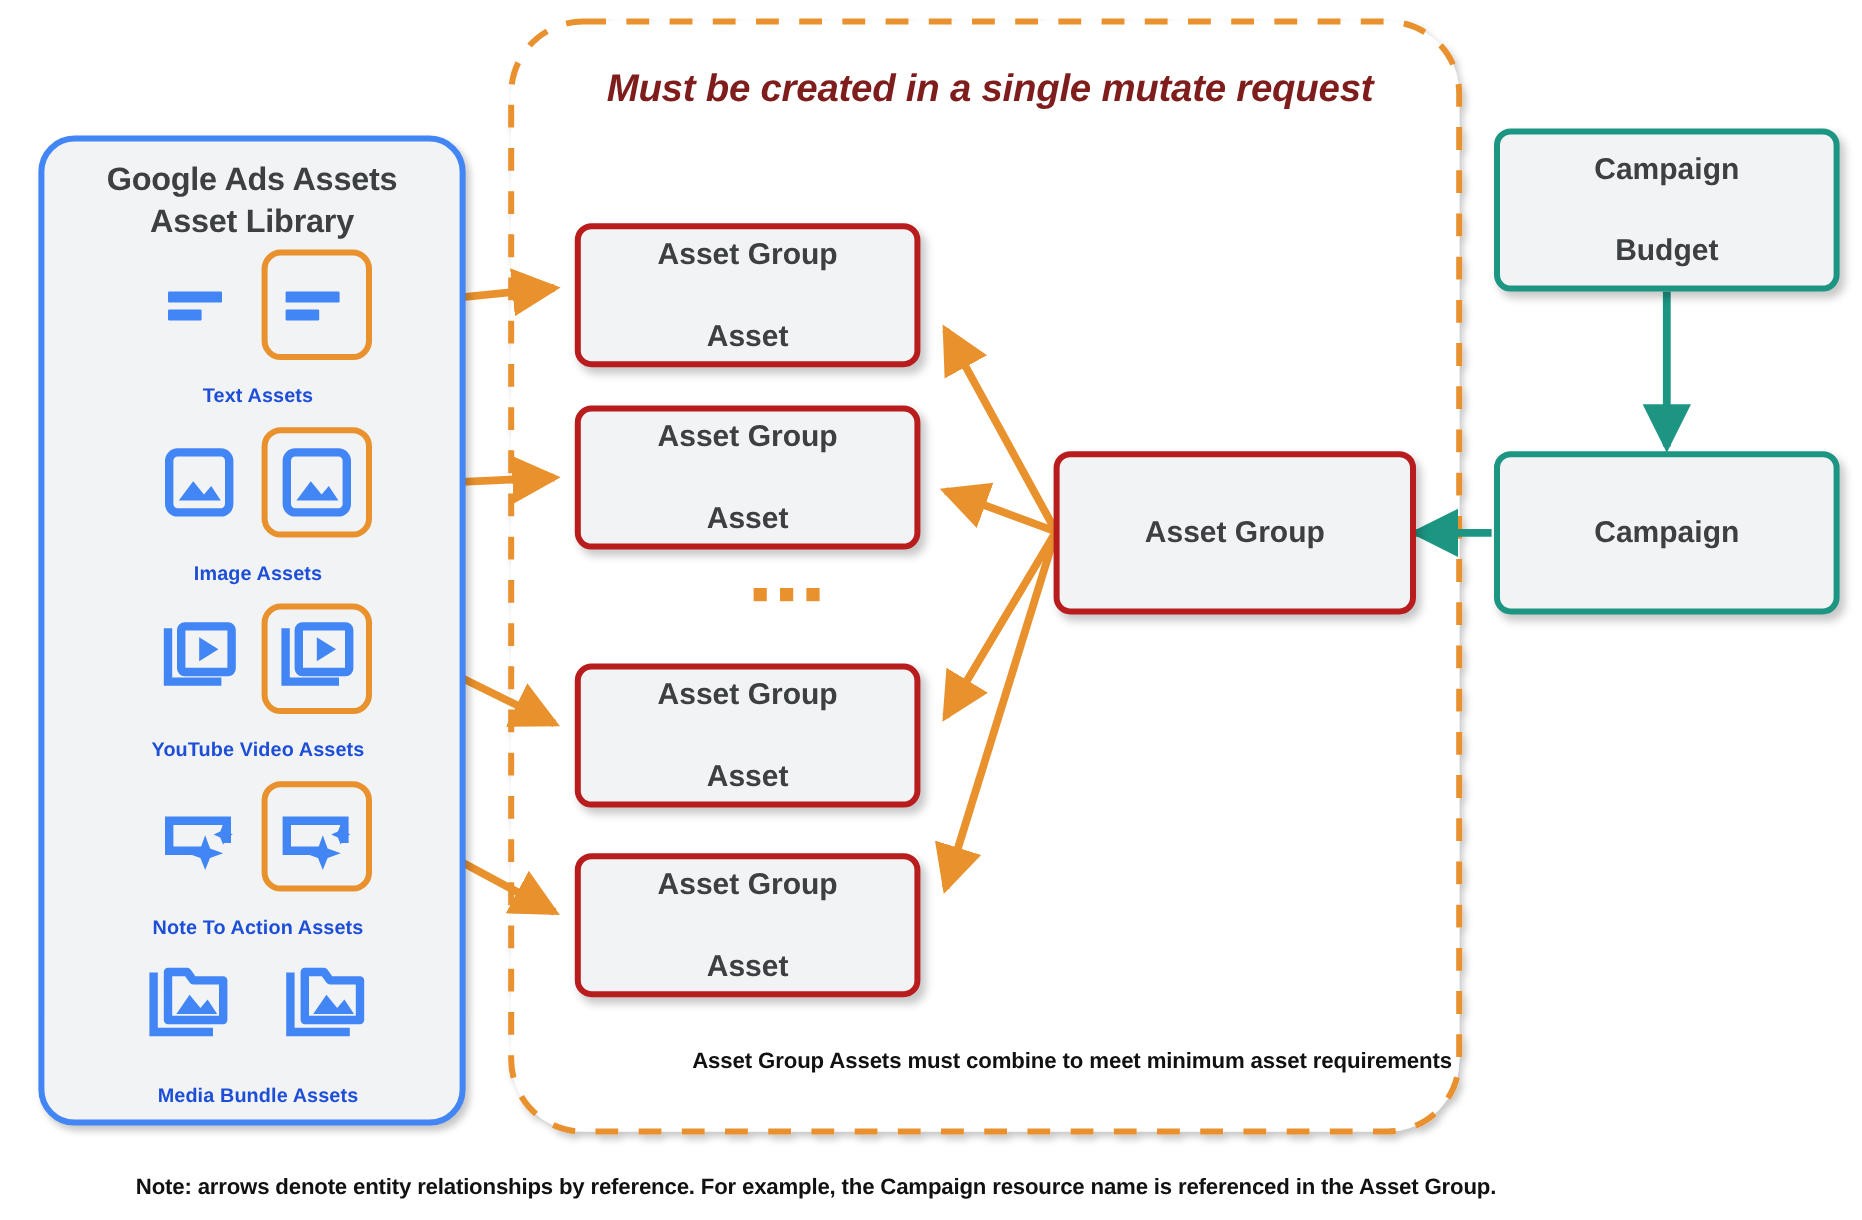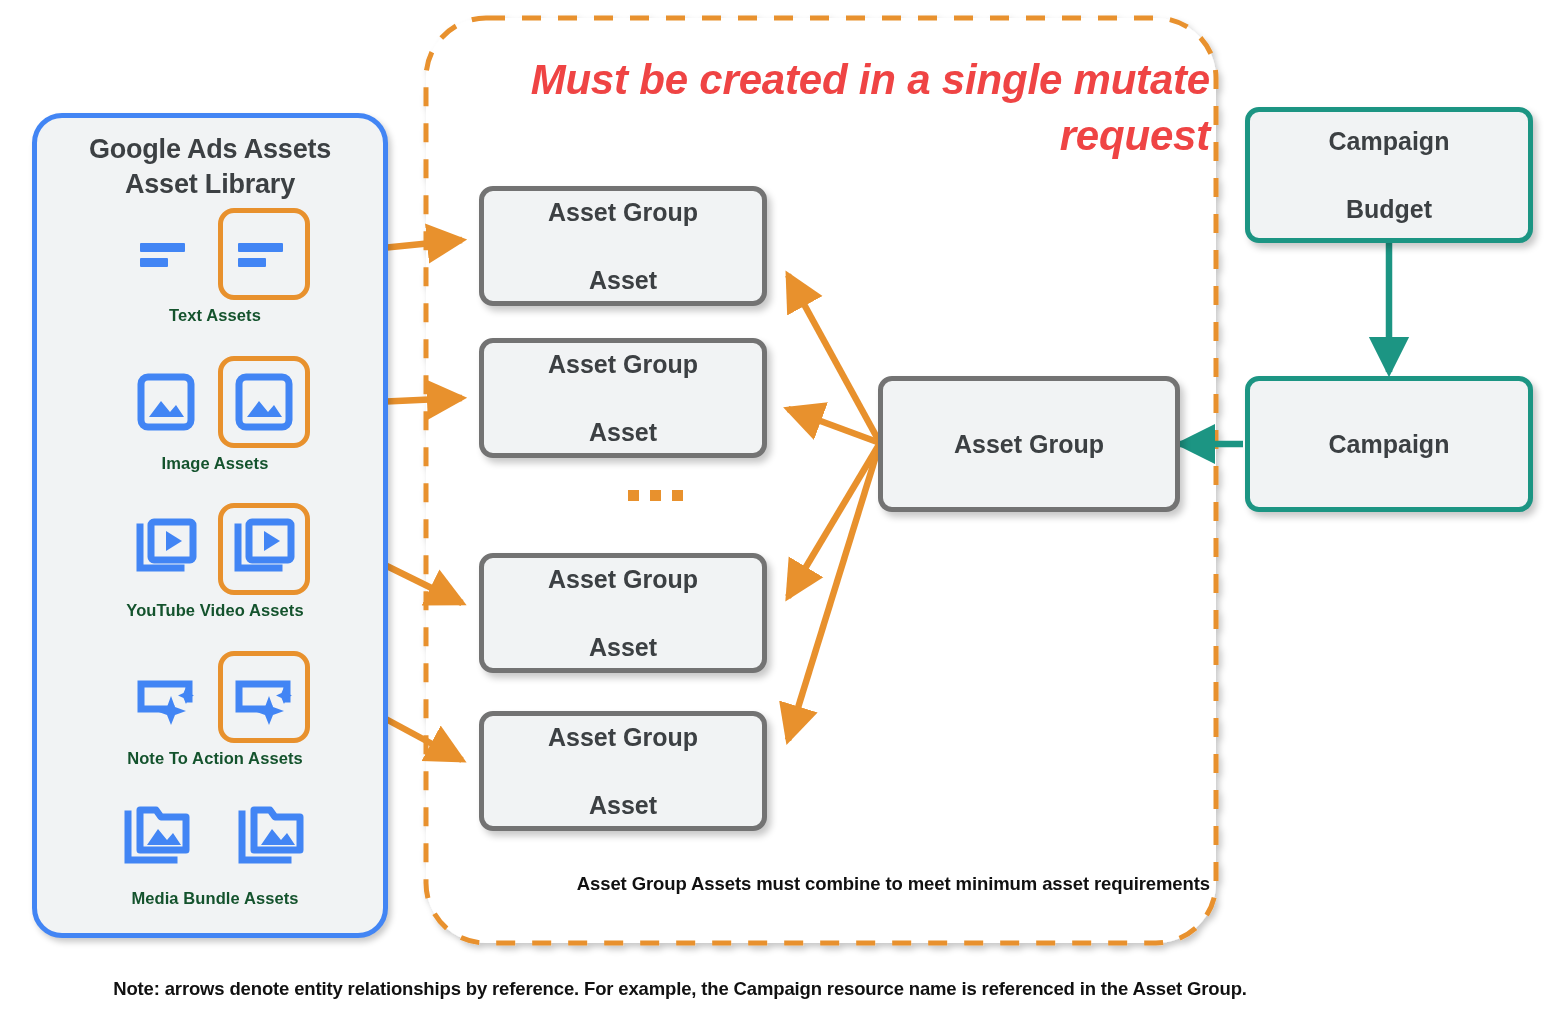--- a/index.html
+++ b/index.html
@@ -75,56 +75,56 @@
     box-sizing: border-box;
   }
   .icon-slot.highlight {
     border: 5px solid #e8912d;
     border-radius: 16px;
   }
   .asset-caption {
     text-align: center;
     font-size: 16.5px;
     font-weight: bold;
-    color: #14532d;
-    margin-top: 6px;
+    color: #1d4ed8;
+    margin-top: 21px;
     letter-spacing: 0.1px;
   }
   
   .node {
     position: absolute;
     background: #f1f3f4;
     box-sizing: border-box;
     border-radius: 14px;
     display: flex;
     align-items: center;
     justify-content: center;
     text-align: center;
     color: #3c4043;
     font-size: 25px;
     font-weight: bold;
     line-height: 1.36;
     box-shadow: 4px 5px 7px rgba(0,0,0,0.22);
   }
-  .node.orange { border: 5px solid #737373; align-items: center; }
+  .node.orange { border: 5px solid #b91c1c; align-items: center; }
   .node.teal   { border: 5px solid #1c9583; align-items: center; }
   .node span { display: block; padding: 0 10px; }
 
   
   .headline {
     position: absolute;
     left: 440px;
     top: 52px;
     width: 770px;
-    text-align: right;
-    font-size: 42px;
+    text-align: center;
+    font-size: 32px;
     font-style: italic;
     font-weight: bold;
     line-height: 1.34;
-    color: #ef4444;
+    color: #7f1d1d;
     letter-spacing: -0.2px;
   }
   .footnote-inner {
     position: absolute;
     left: 440px;
     top: 873px;
     width: 770px;
     text-align: right;
     font-size: 18.5px;
     font-weight: bold;

